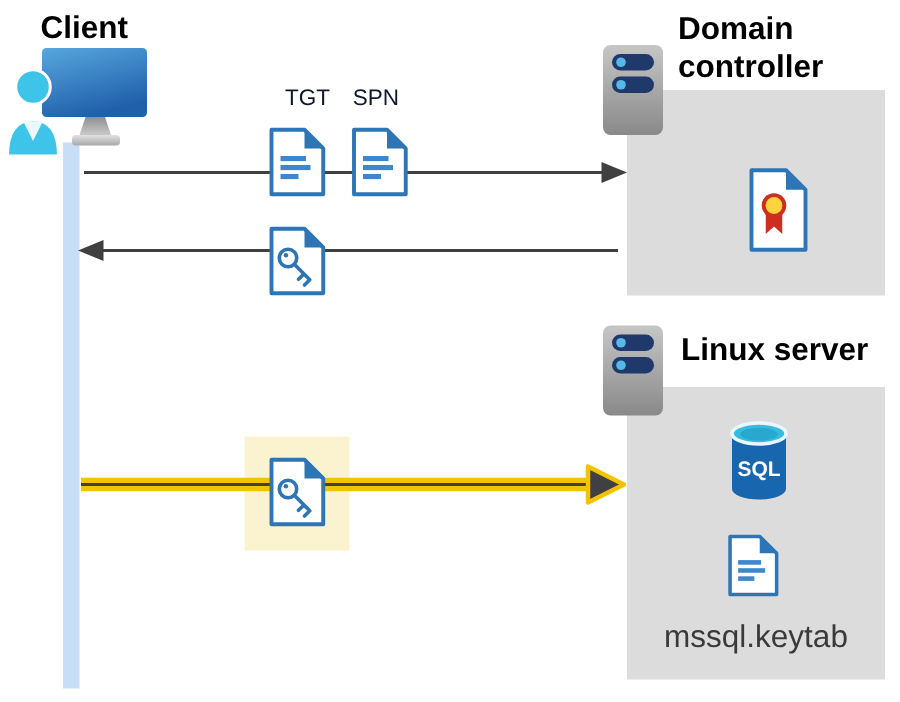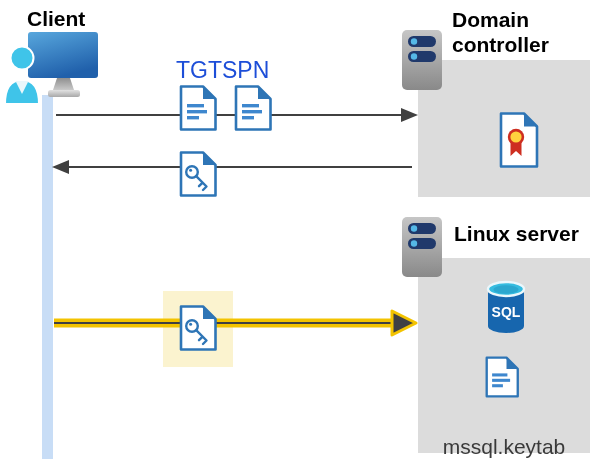--- a/index.html
+++ b/index.html
@@ -2,29 +2,29 @@
 <html><head>
 <meta charset="utf-8">
 <style>
   html,body{margin:0;padding:0;background:#fff;}
   .canvas{
     position:relative;width:600px;height:468px;background:#ffffff;overflow:hidden;
     font-family:"Liberation Sans", sans-serif;
   }
   .abs{position:absolute;}
   .title{font-weight:bold;font-size:21px;color:#000;line-height:25px;}
-  .small-label{font-size:23px;color:#1d4ed8;text-align:left;}
+  .small-label{font-size:15px;color:#0f172a;text-align:right;}
   .timeline{
     left:42px;top:95px;width:11px;height:364px;background:#C8DDF6;
   }
   .gray-box{background:#DCDCDC;}
   .dc-box{left:418px;top:60px;width:172px;height:137px;}
   .linux-box{left:418px;top:258px;width:172px;height:195px;}
   .highlight-box{left:163px;top:291px;width:70px;height:76px;background:#FBF3CF;}
-  .keytab-label{left:418px;top:413px;width:172px;text-align:center;font-size:21px;color:#3A3A3A;margin-top:22px;}
+  .keytab-label{left:418px;top:413px;width:172px;text-align:center;font-size:21px;color:#3A3A3A;}
   svg{display:block;}
 </style>
 </head>
 <body>
 
 <div class="canvas">
 
   <div class="abs timeline"></div>
 
   <div class="abs title" style="left:27px;top:6px;">Client</div>

